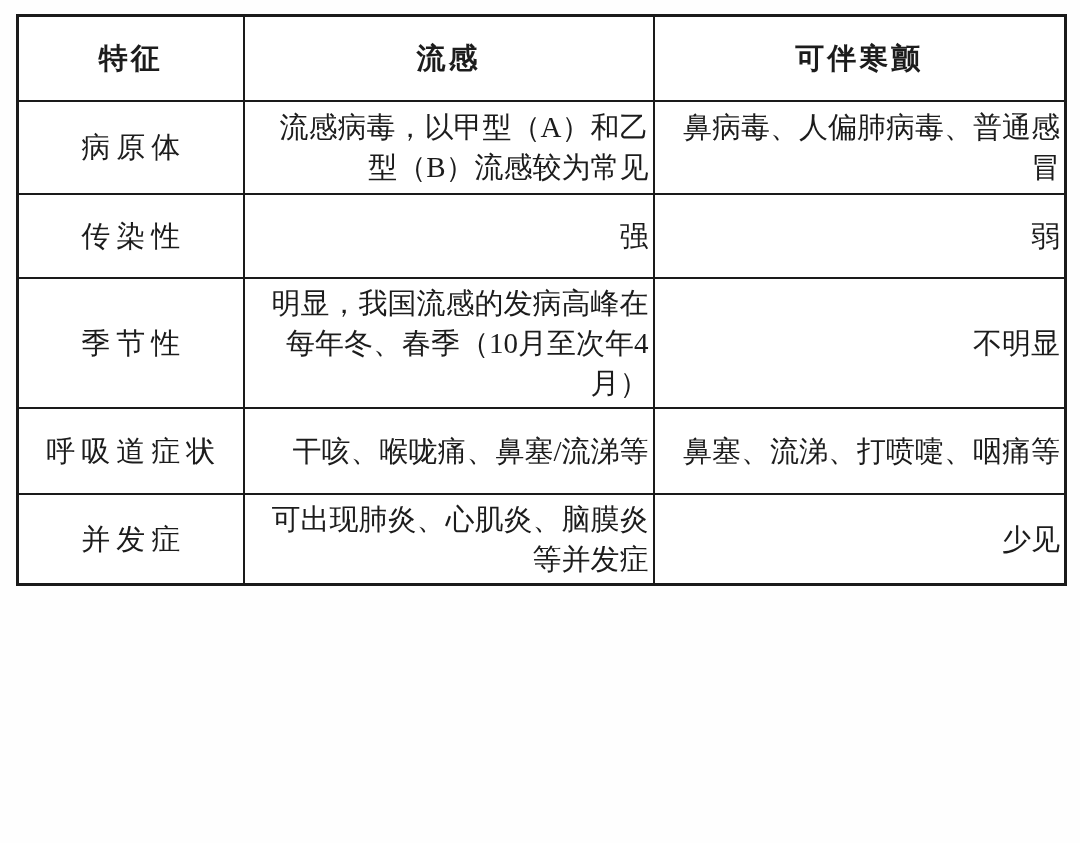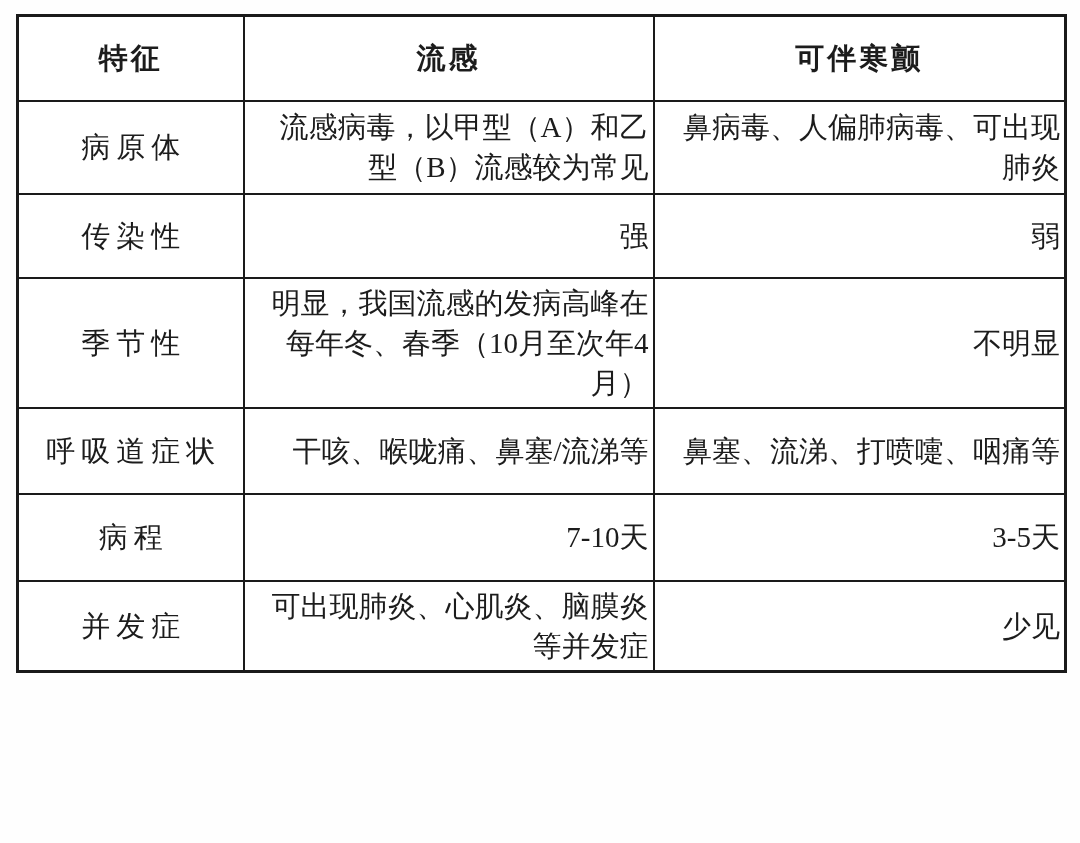--- a/index.html
+++ b/index.html
@@ -85,42 +85,37 @@
       <tr>
         <th>特征</th>
         <th>流感</th>
         <th>可伴寒颤</th>
       </tr>
     </thead>
     <tbody>
       <tr class="row-0">
         <td class="feat">病原体</td>
         <td class="val">流感病毒，以甲型（A）和乙型（B）流感较为常见</td>
-        <td class="val">鼻病毒、人偏肺病毒、可出现肺炎</td>
+        <td class="val">鼻病毒、人偏肺病毒、普通感冒</td>
       </tr>
       <tr class="row-1">
         <td class="feat">传染性</td>
         <td class="val">强</td>
         <td class="val">弱</td>
       </tr>
       <tr class="row-2">
         <td class="feat">季节性</td>
         <td class="val">明显，我国流感的发病高峰在每年冬、春季（10月至次年4月）</td>
         <td class="val">不明显</td>
       </tr>
       <tr class="row-5">
         <td class="feat">呼吸道症状</td>
         <td class="val">干咳、喉咙痛、鼻塞/流涕等</td>
         <td class="val">鼻塞、流涕、打喷嚏、咽痛等</td>
       </tr>
-      <tr class="row-6">
-        <td class="feat">病程</td>
-        <td class="val">7-10天</td>
-        <td class="val">3-5天</td>
-      </tr>
       <tr class="row-7">
         <td class="feat">并发症</td>
         <td class="val">可出现肺炎、心肌炎、脑膜炎等并发症</td>
         <td class="val">少见</td>
       </tr>
     </tbody>
   </table>
 </div>
 
 </body></html>

